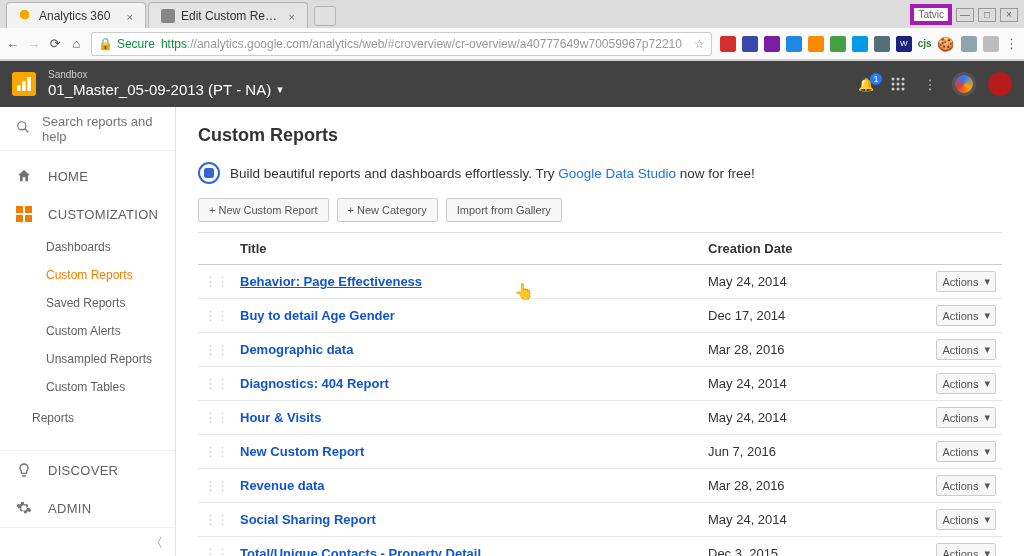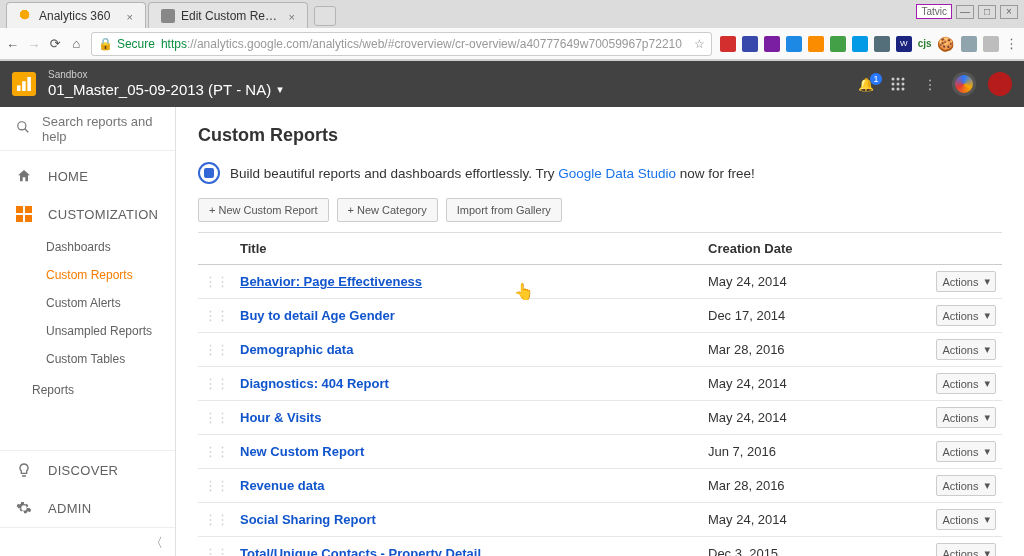--- a/index.html
+++ b/index.html
@@ -21,21 +21,21 @@
   .url-box { flex: 1; height: 24px; border: 1px solid #ccc; border-radius: 3px; display: flex; align-items: center; padding: 0 6px; gap: 6px; background: #fff; font-size: 12px; }
   .lock { color: #0a8f3f; display: flex; align-items: center; gap: 4px; }
   .url-text { color: #555; overflow: hidden; white-space: nowrap; text-overflow: ellipsis; flex: 1; }
   .url-prefix { color: #0a8f3f; }
   .url-dim { color: #999; }
   .url-star { color: #888; margin-left: 6px; }
   .ext-icons { display: flex; gap: 6px; align-items: center; }
   .ext { width: 16px; height: 16px; border-radius: 2px; }
   .window-corner { position: absolute; top: 4px; right: 6px; display: flex; align-items: center; gap: 4px; font-size: 10px; color:#666;}
   .window-corner .wbtn { width: 18px; height: 14px; border: 1px solid #999; display: flex; align-items: center; justify-content: center; font-size: 10px; }
-  .tatvic { border: 1px solid #a21caf; padding: 1px 4px; background: #fff; }
+  .tatvic { border: 4px solid #a21caf; padding: 1px 4px; background: #fff; }
 
   
   .ga-topbar { background: #424242; color: #fff; height: 46px; display: flex; align-items: center; padding: 0 12px; gap: 12px; justify-content: flex-end; }
   .ga-logo { width: 24px; height: 24px; background: #f7a700; border-radius: 3px; display:flex; align-items:center; justify-content:center; color:#fff;}
   .ga-logo svg { display:block;}
   .ga-account { display: flex; flex-direction: column; line-height: 1.2; }
   .ga-account .sandbox { font-size: 10px; color: #ccc; }
   .ga-account .view { font-size: 15px; color: #fff; display: flex; align-items: center; gap: 6px; }
   .ga-topbar-spacer { flex: 1; }
   .top-icon { color: #ccc; width: 20px; display: flex; align-items:center; justify-content:center; cursor: pointer; position:relative;}
@@ -205,20 +205,23 @@
         <span>CUSTOMIZATION</span>
       </div>
       <div class="sub-items">
         <div class="sub-item">
             <span>Dashboards</span>
           </div>
         <div class="sub-item selected">
             <span>Custom Reports</span>
           </div>
         <div class="sub-item">
+            <span>Saved Reports</span>
+          </div>
+        <div class="sub-item">
             <span>Custom Alerts</span>
           </div>
         <div class="sub-item">
             <span>Unsampled Reports</span>
           </div>
         <div class="sub-item">
             <span>Custom Tables</span>
           </div>
       </div>
       <div class="sidebar-section-label">Reports</div>

